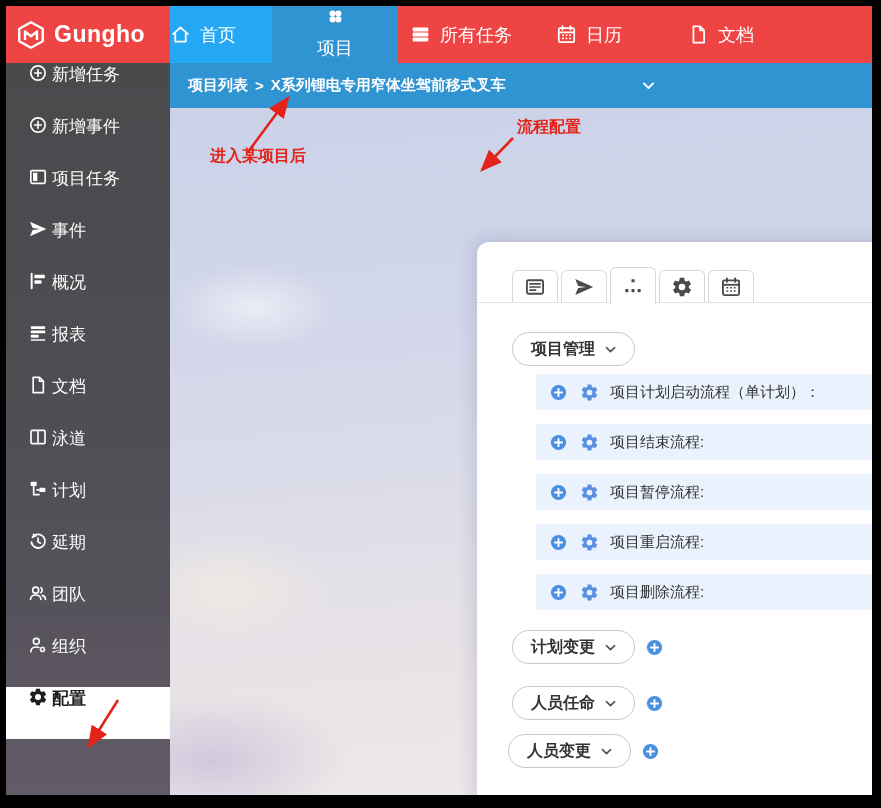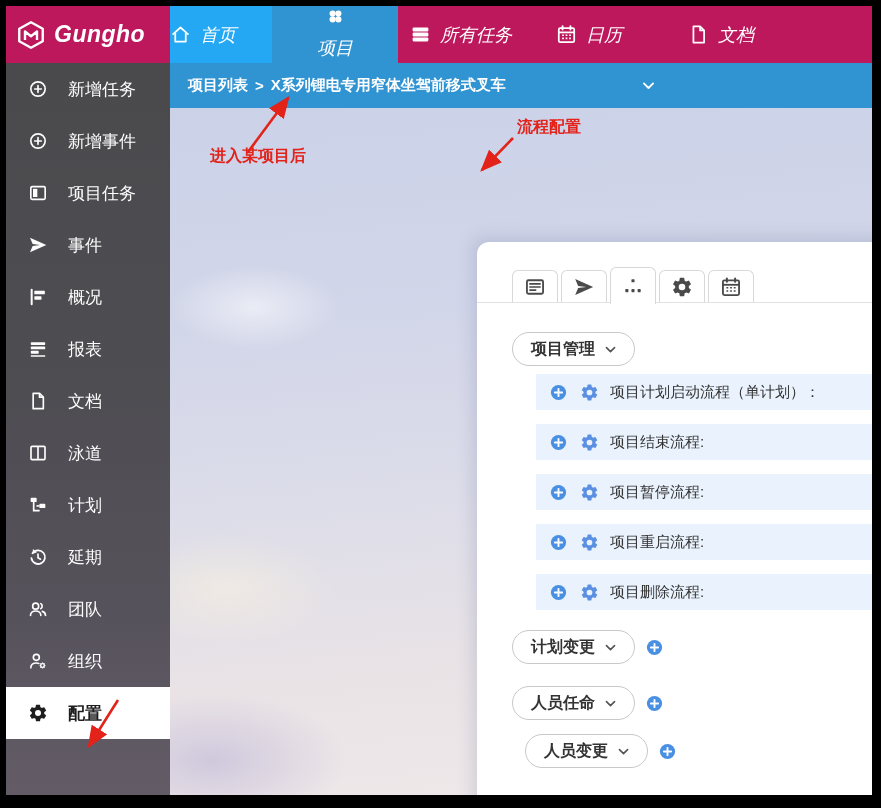--- a/index.html
+++ b/index.html
@@ -1,36 +1,36 @@
 <!DOCTYPE html>
 <html><head>
 <meta charset="utf-8">
 <style>
   html,body{margin:0;padding:0;background:#000;}
   *{box-sizing:border-box;font-family:"Liberation Sans","DejaVu Sans",sans-serif;}
   .frame{position:relative;width:881px;height:808px;background:#000;overflow:hidden;}
   .screen{position:absolute;left:6px;top:6px;width:866px;height:789px;background:#fff;overflow:hidden;}
 
   
-  .navbar{position:absolute;left:0;top:0;width:866px;height:57px;background:#be185d;z-index:5;font-style:italic;}
+  .navbar{position:absolute;left:0;top:0;width:866px;height:57px;background:#ef4444;z-index:5;}
   .logo{position:absolute;left:10px;top:0;height:57px;display:flex;align-items:center;gap:8px;color:#fff;}
   .logo .icon{width:30px;height:30px;}
   .logo-text{font-size:23px;font-weight:700;letter-spacing:.5px;}
   .nav-item{position:absolute;top:0;height:57px;display:flex;align-items:center;gap:9px;color:#fff;font-size:18px;cursor:pointer;}
   .nav-item .icon{width:21px;height:21px;}
   .nav-item.highlight{background:#24a8f3;}
   .nav-item.active{background:#3093d2;}
 
   
   .crumb-bar{position:absolute;left:164px;top:57px;width:702px;height:45px;background:#3093d2;display:flex;align-items:center;padding-left:18px;gap:7px;color:#fff;font-size:15px;font-weight:700;z-index:4;}
   .crumb-chevron{position:absolute;left:470px;top:14px;width:17px;height:17px;color:#fff;cursor:pointer;}
 
   
   .sidebar{position:absolute;left:0;top:57px;width:164px;height:732px;background:linear-gradient(180deg,#4a4a4d 0%,#4e4d52 45%,#56525b 75%,#635c67 100%);z-index:6;}
-  .side-item{height:52px;display:flex;align-items:center;gap:20px;padding-left:22px;color:#fdfdfd;font-size:17px;cursor:pointer;}
+  .side-item{height:52px;display:flex;align-items:flex-start;gap:4px;padding-left:22px;color:#fdfdfd;font-size:17px;cursor:pointer;}
   .side-item .icon{width:20px;height:20px;flex:0 0 auto;}
   .side-item.active{background:#fff;color:#1e1e1e;font-weight:600;}
 
   
   .canvas{position:absolute;left:164px;top:102px;width:702px;height:687px;
     background:
       radial-gradient(120px 60px at 12% 29%, rgba(255,255,255,.55), rgba(255,255,255,0) 70%),
       radial-gradient(160px 80px at 8% 70%, rgba(247,240,224,.6), rgba(247,240,224,0) 70%),
       radial-gradient(180px 90px at 6% 95%, rgba(196,188,216,.7), rgba(196,188,216,0) 75%),
       linear-gradient(175deg,#cbd2e8 0%,#d2d6e9 30%,#dddde9 55%,#e9e3e6 78%,#efe9ea 100%);}
@@ -424,21 +424,21 @@
                   </svg>
                 </span>
               </div>
               <span class="add-btn">
                 <svg viewBox="0 0 24 24" xmlns="http://www.w3.org/2000/svg">
                   <circle cx="12" cy="12" r="9.6" fill="currentColor"></circle>
                   <path d="M12 7.4 v9.2 M7.4 12 h9.2" stroke="#fff" stroke-width="2.4" stroke-linecap="round"></path>
                 </svg>
               </span>
             </div>
-            <div class="group-wrap" style="left: 48px; top: 492px;">
+            <div class="group-wrap" style="left: 31px; top: 492px;">
               <div class="pill">
                 <span>人员变更</span>
                 <span class="icon">
                   <svg viewBox="0 0 24 24" xmlns="http://www.w3.org/2000/svg">
                     <path d="M5.5 9 l6.5 6.5 L18.5 9" fill="none" stroke="currentColor" stroke-width="2.6" stroke-linecap="round" stroke-linejoin="round"></path>
                   </svg>
                 </span>
               </div>
               <span class="add-btn">
                 <svg viewBox="0 0 24 24" xmlns="http://www.w3.org/2000/svg">

